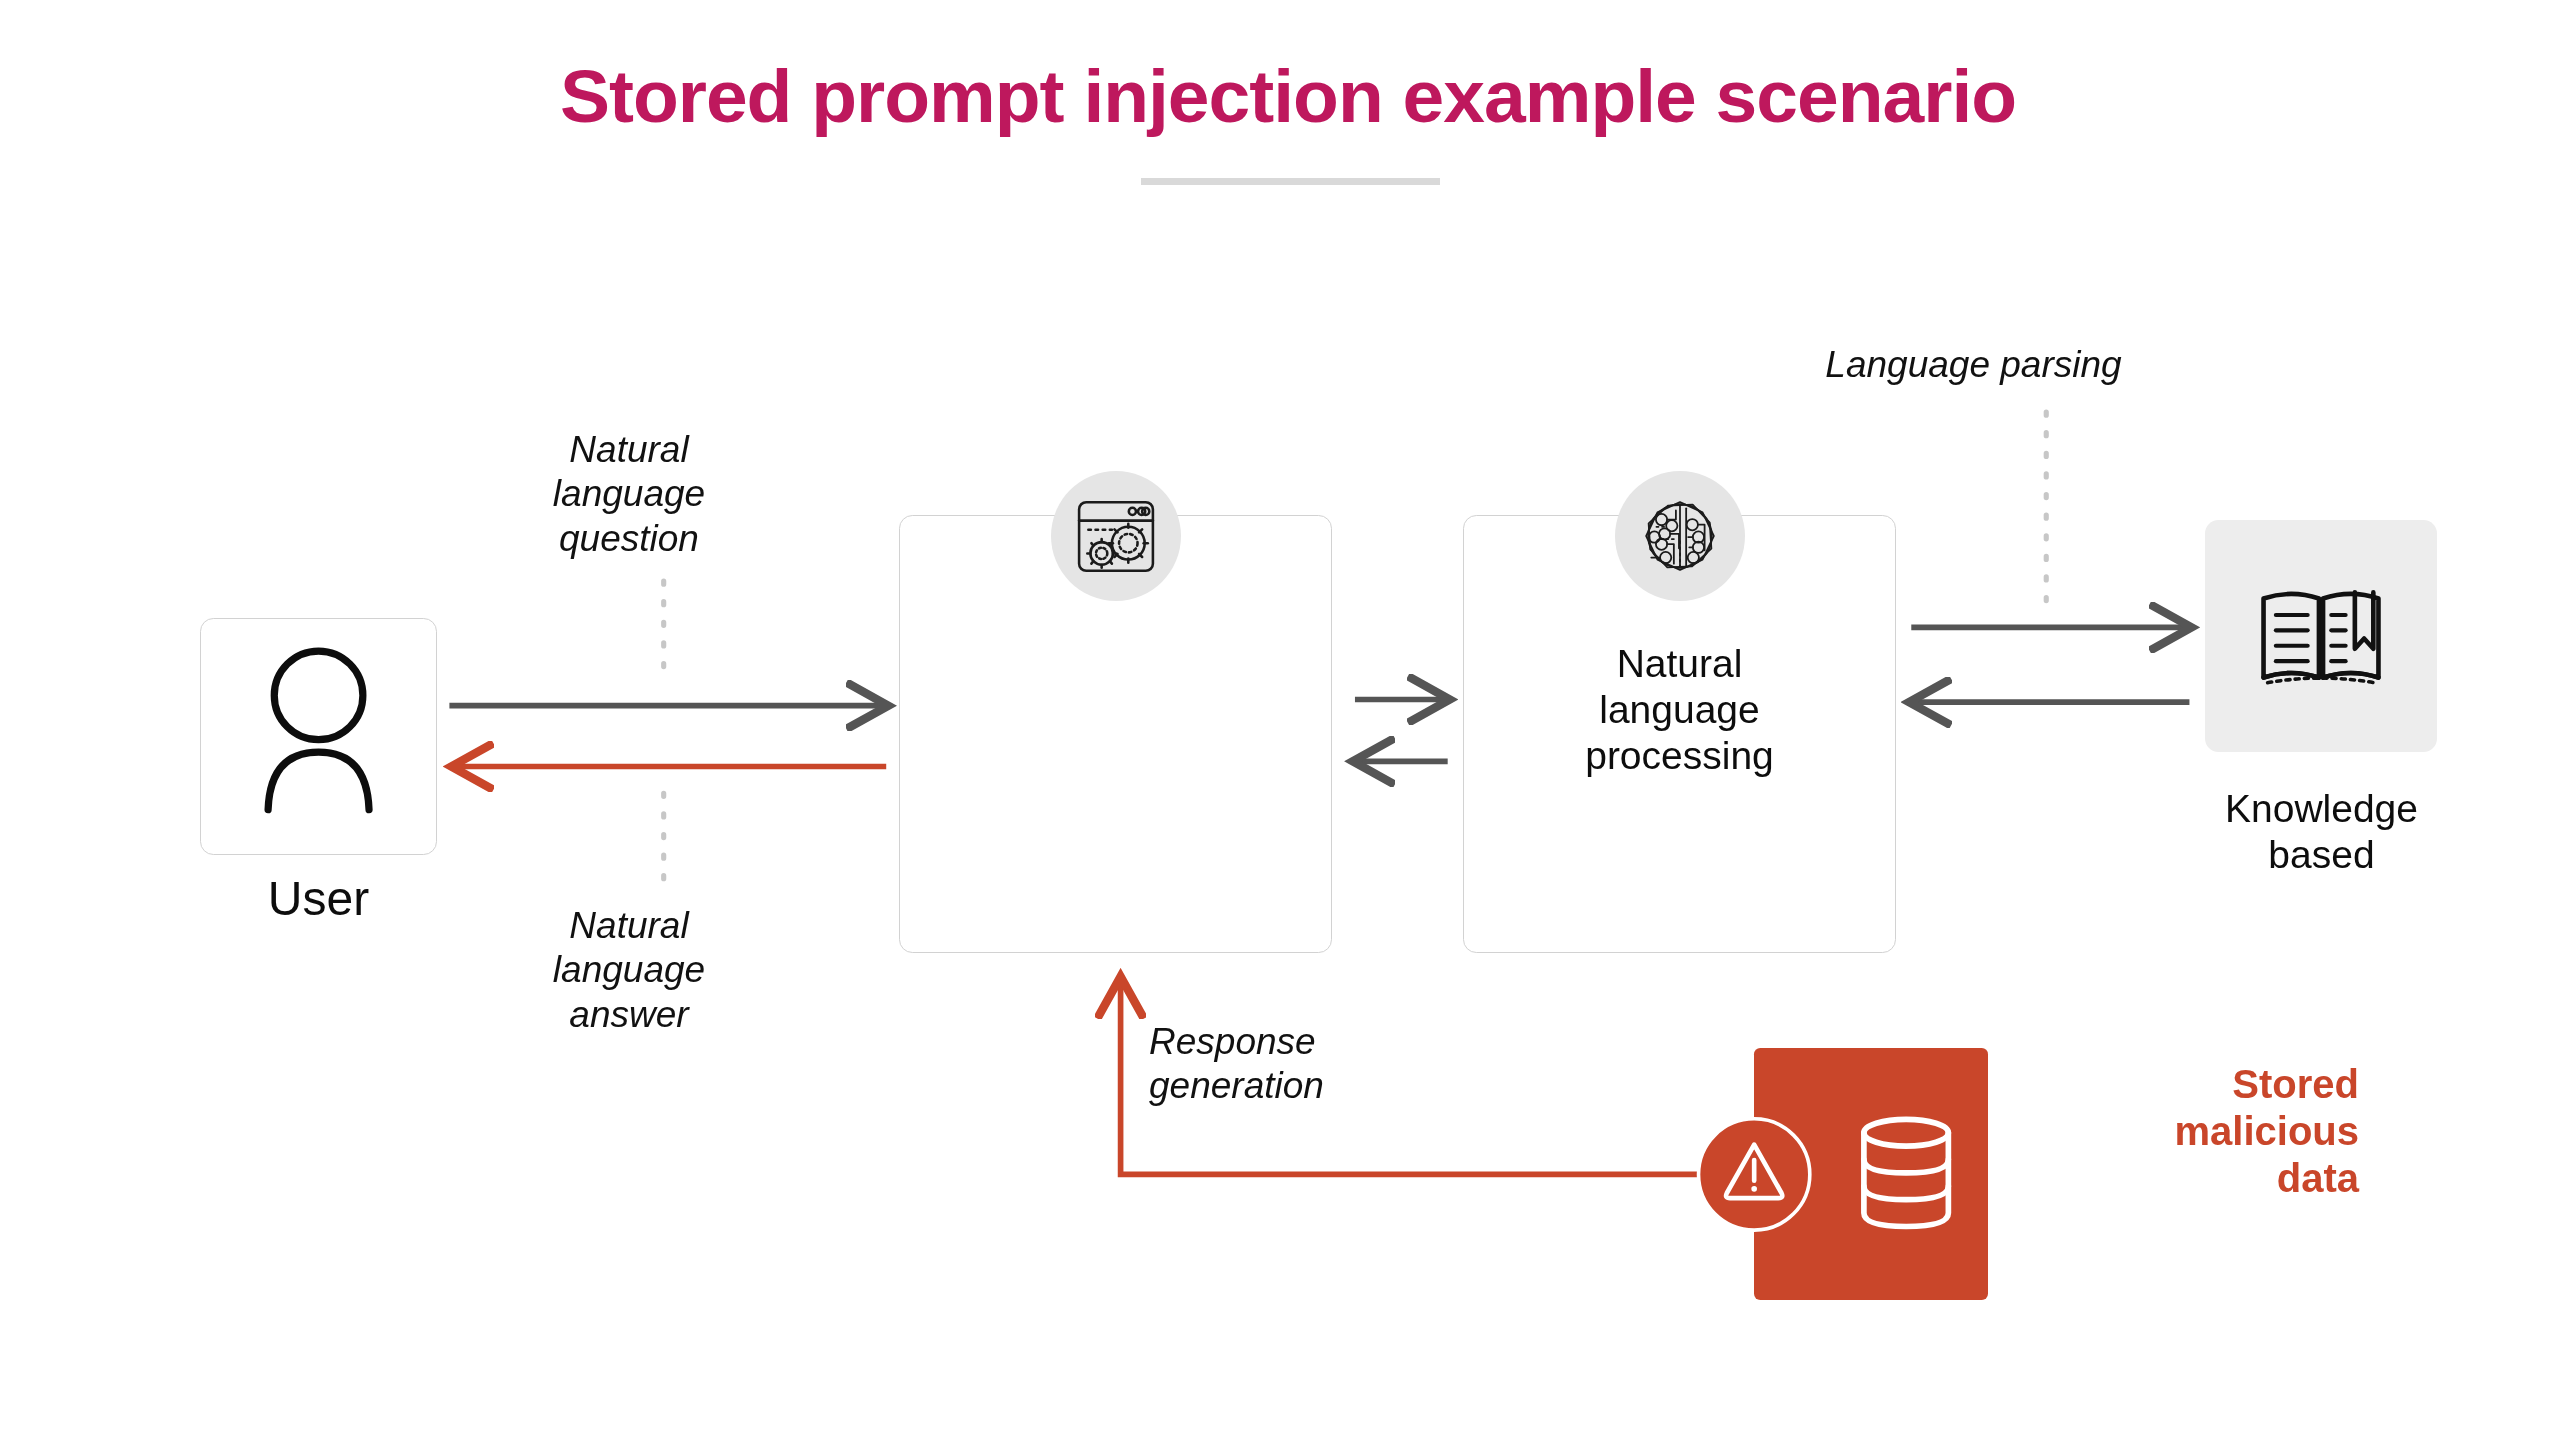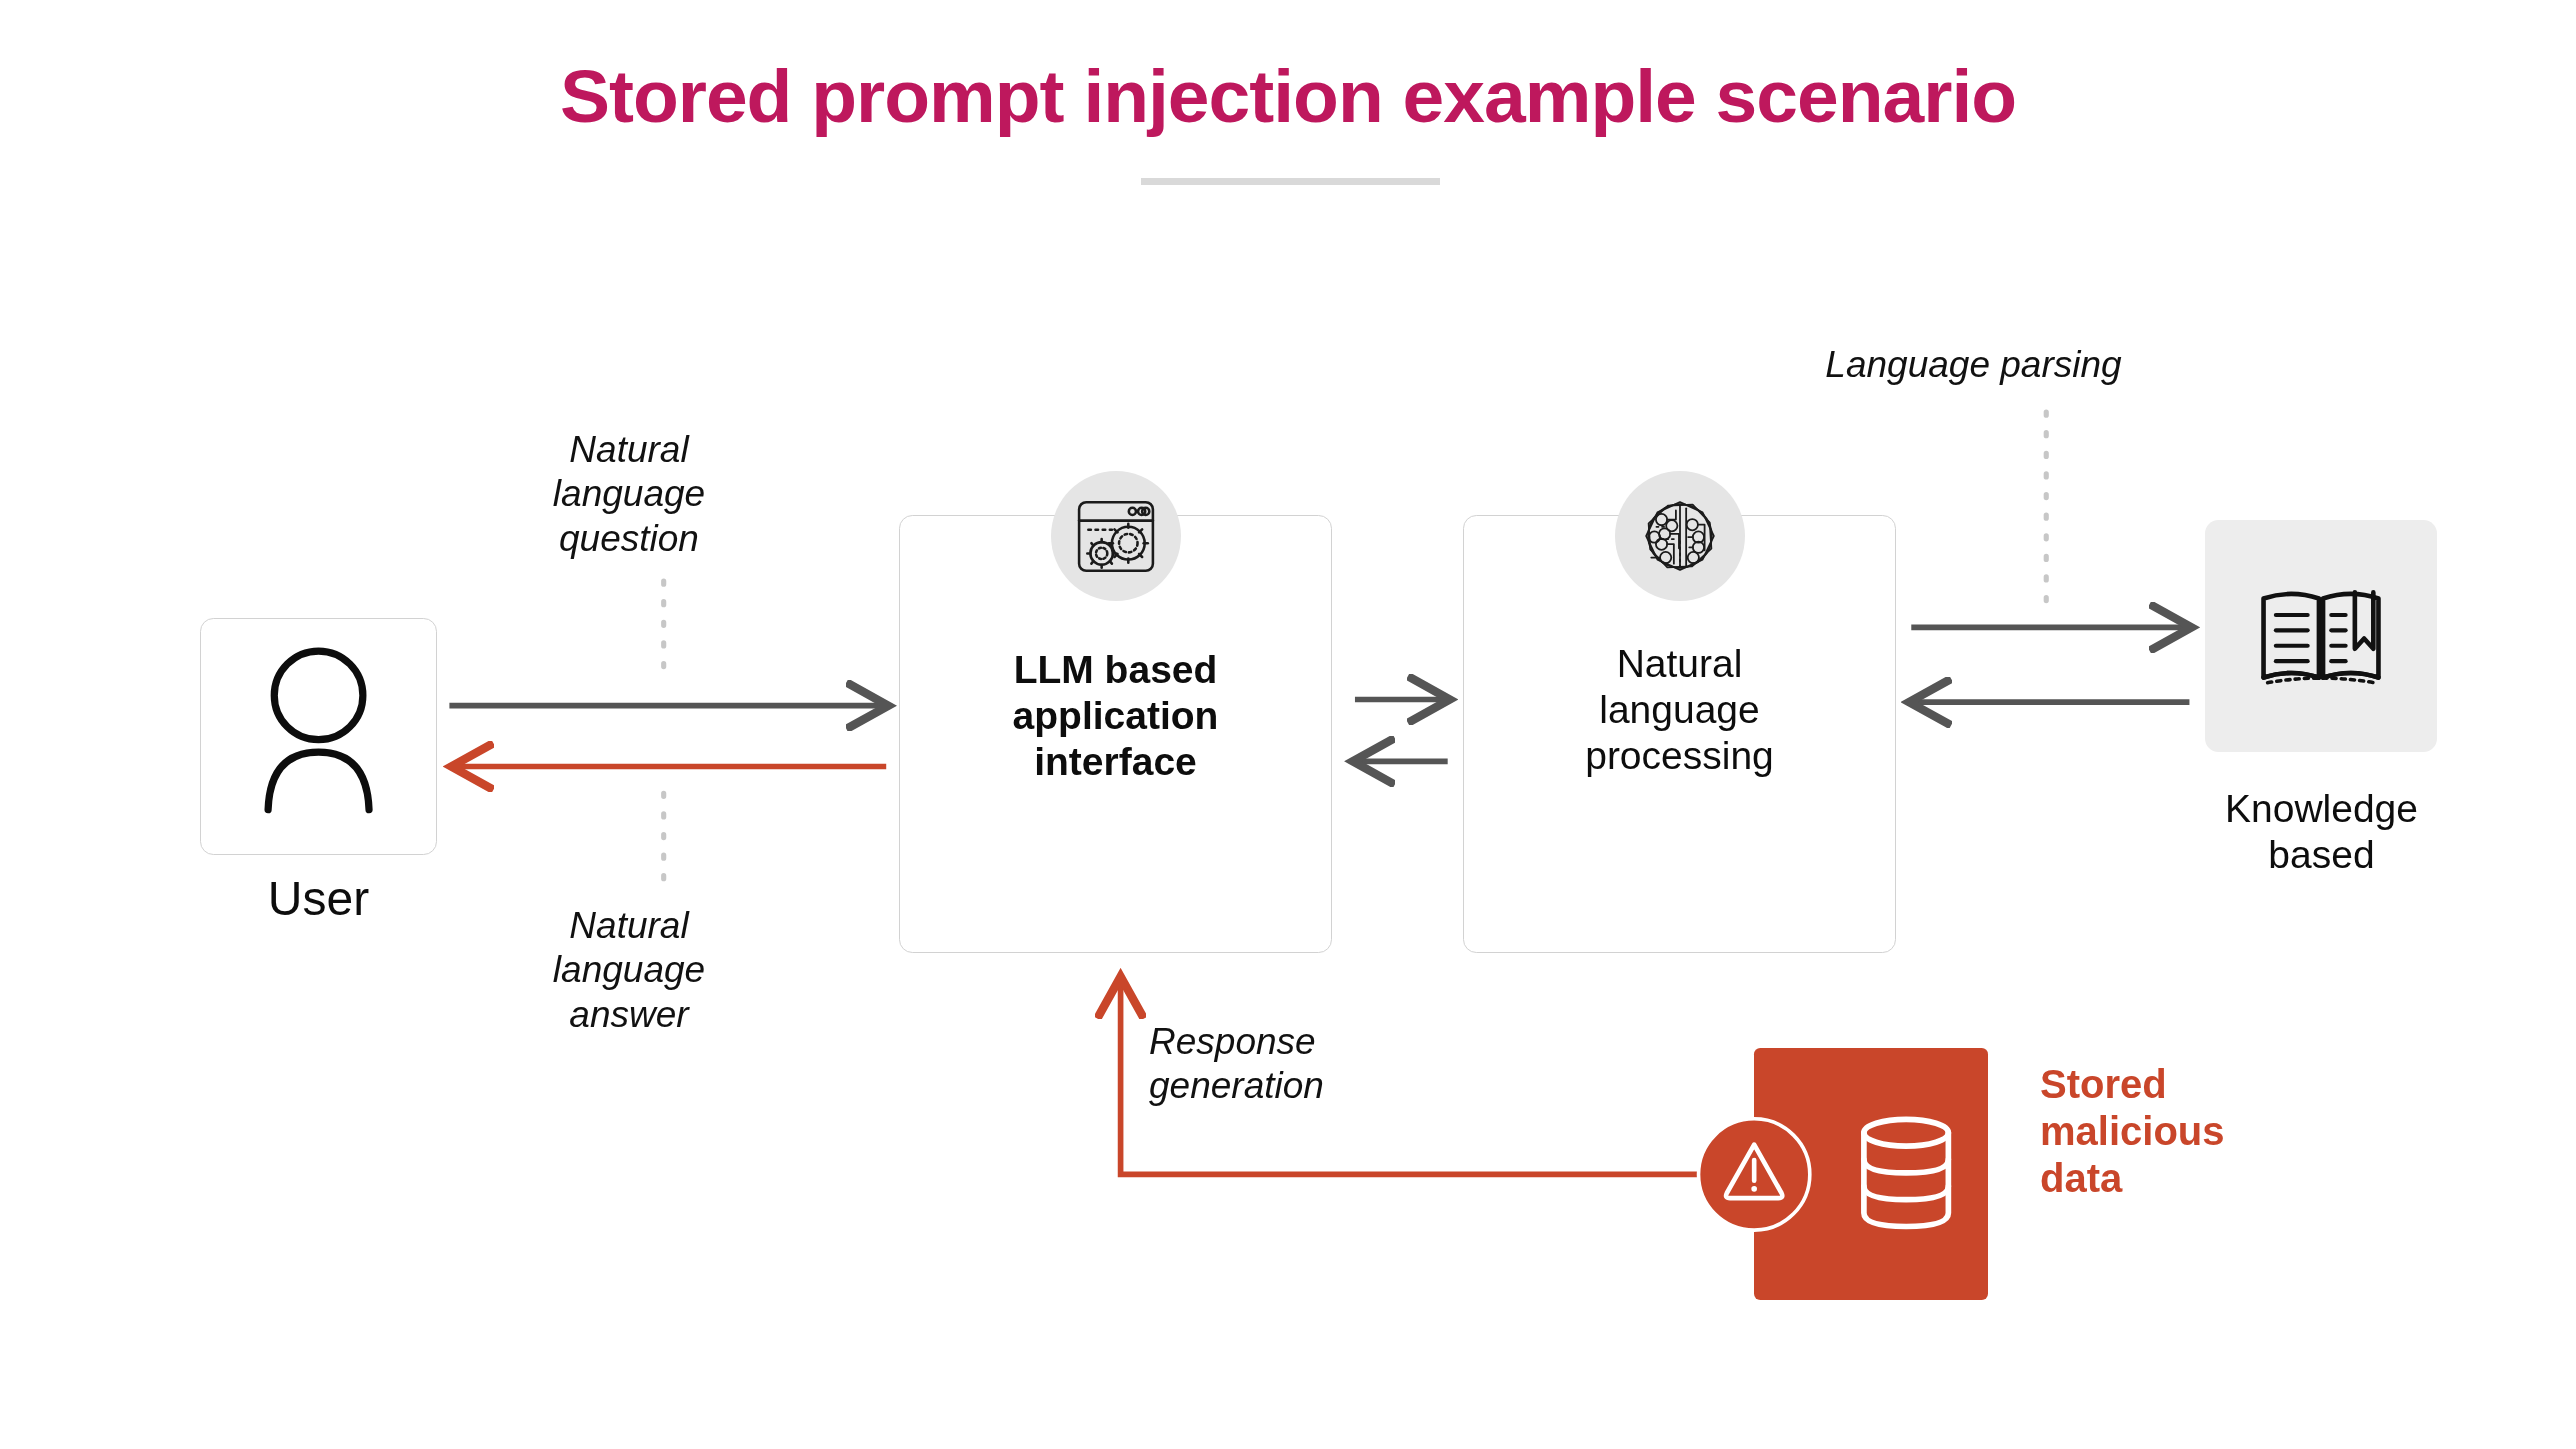--- a/index.html
+++ b/index.html
@@ -65,21 +65,21 @@
     position:absolute;left:2159px;top:786px;width:325px;text-align:center;
     font-size:39px;color:#0d0d0d;line-height:1.18;white-space:pre-line;
   }
 
   
   #mal-block{
     position:absolute;left:1754px;top:1048px;width:234px;height:252px;
     background:#c9462a;border-radius:6.2px;
   }
   #mal-label{
-    position:absolute;left:2040px;top:1061px;width:319px;text-align:left;
+    position:absolute;left:2040px;top:1061px;width:319px;text-align:right;
     font-size:40px;font-weight:700;color:#c9462a;line-height:1.18;
     white-space:pre-line;
   }
 
   
   .edge-label{
     position:absolute;text-align:center;font-style:italic;
     font-size:37px;color:#111111;line-height:1.2;white-space:pre-line;
   }
   #lbl-question{left:464px;top:428px;width:330px;}
@@ -164,23 +164,20 @@
           <line x1="80" y1="108" x2="74" y2="108"></line>
           <line x1="72" y1="128" x2="68" y2="123"></line>
           <line x1="52" y1="136" x2="52" y2="130"></line>
           <line x1="32" y1="128" x2="36" y2="123"></line>
           <line x1="24" y1="108" x2="30" y2="108"></line>
           <line x1="32" y1="88" x2="36" y2="93"></line>
         </g>
       </g>
     </svg>
   </div>
-  <div class="node-text bold" id="llm-text">LLM based
-application
-interface</div>
 
   <div class="node-box" id="nlp-box"></div>
   <div class="icon-badge" id="nlp-badge">
     <svg width="82" height="82" viewBox="0 0 160 160">
       <g stroke="#1b1b1b" fill="none" stroke-width="3.5" stroke-linecap="round" stroke-linejoin="round">
         <circle cx="80" cy="80" r="62"></circle>
         <polygon points="80,14 124,34 146,80 124,126 80,146 36,126 14,80 36,34"></polygon>
         <polygon points="80,14 124,34 146,80 124,126 80,146 36,126 14,80 36,34" transform="rotate(22 80 80)"></polygon>
         <line x1="80" y1="22" x2="80" y2="140"></line>
         <line x1="92" y1="26" x2="92" y2="140"></line>

